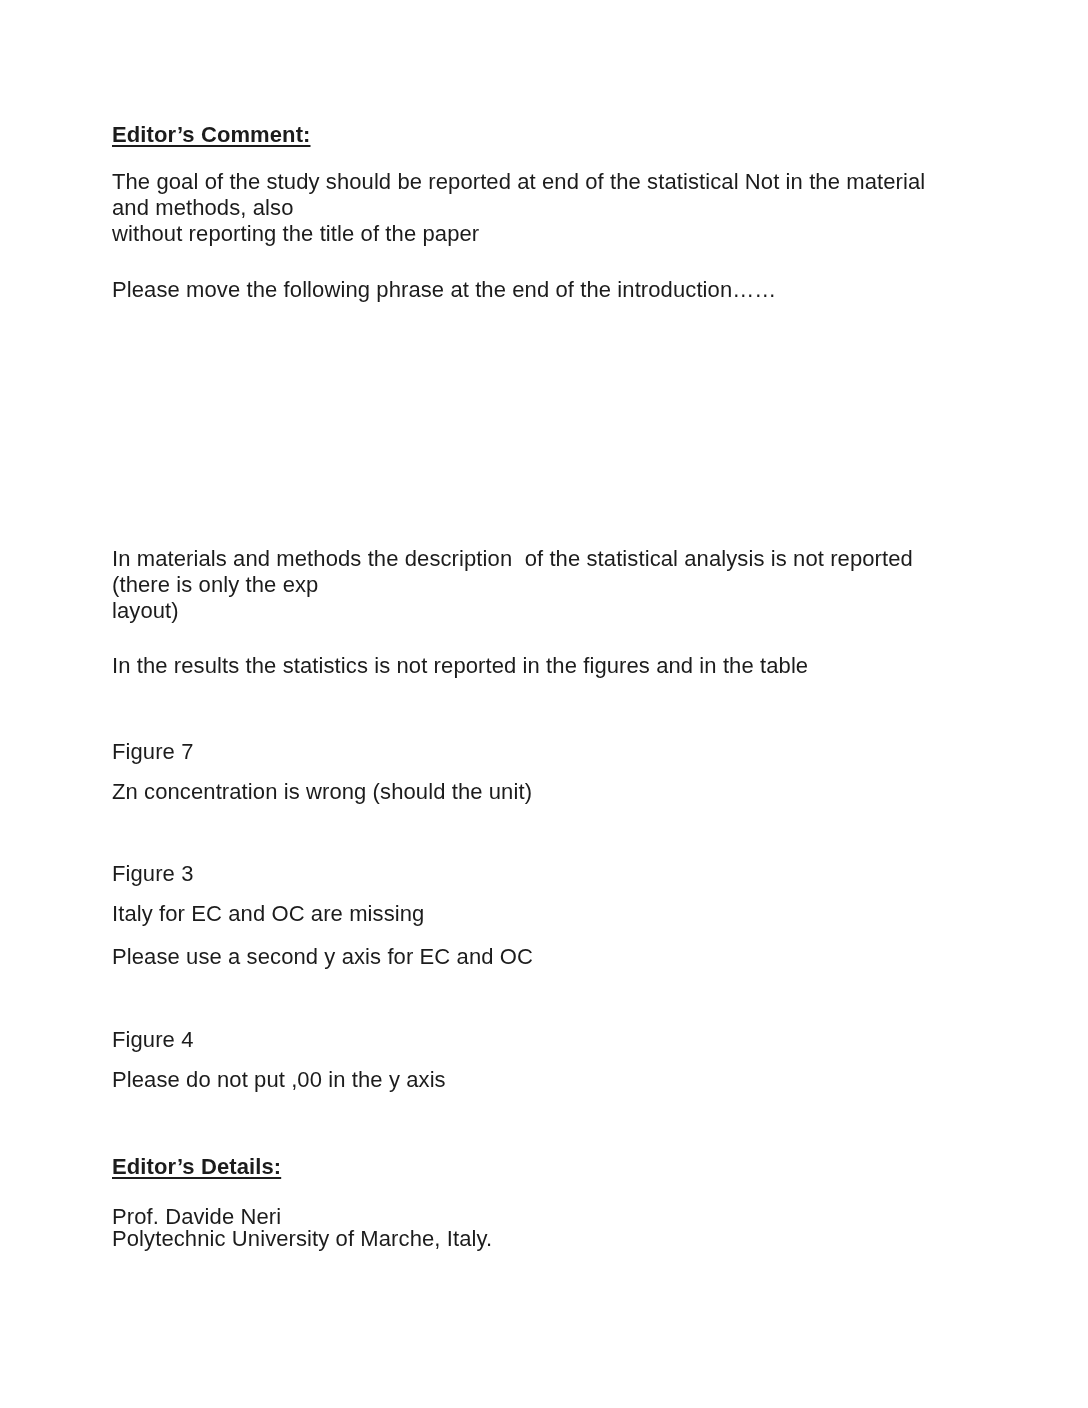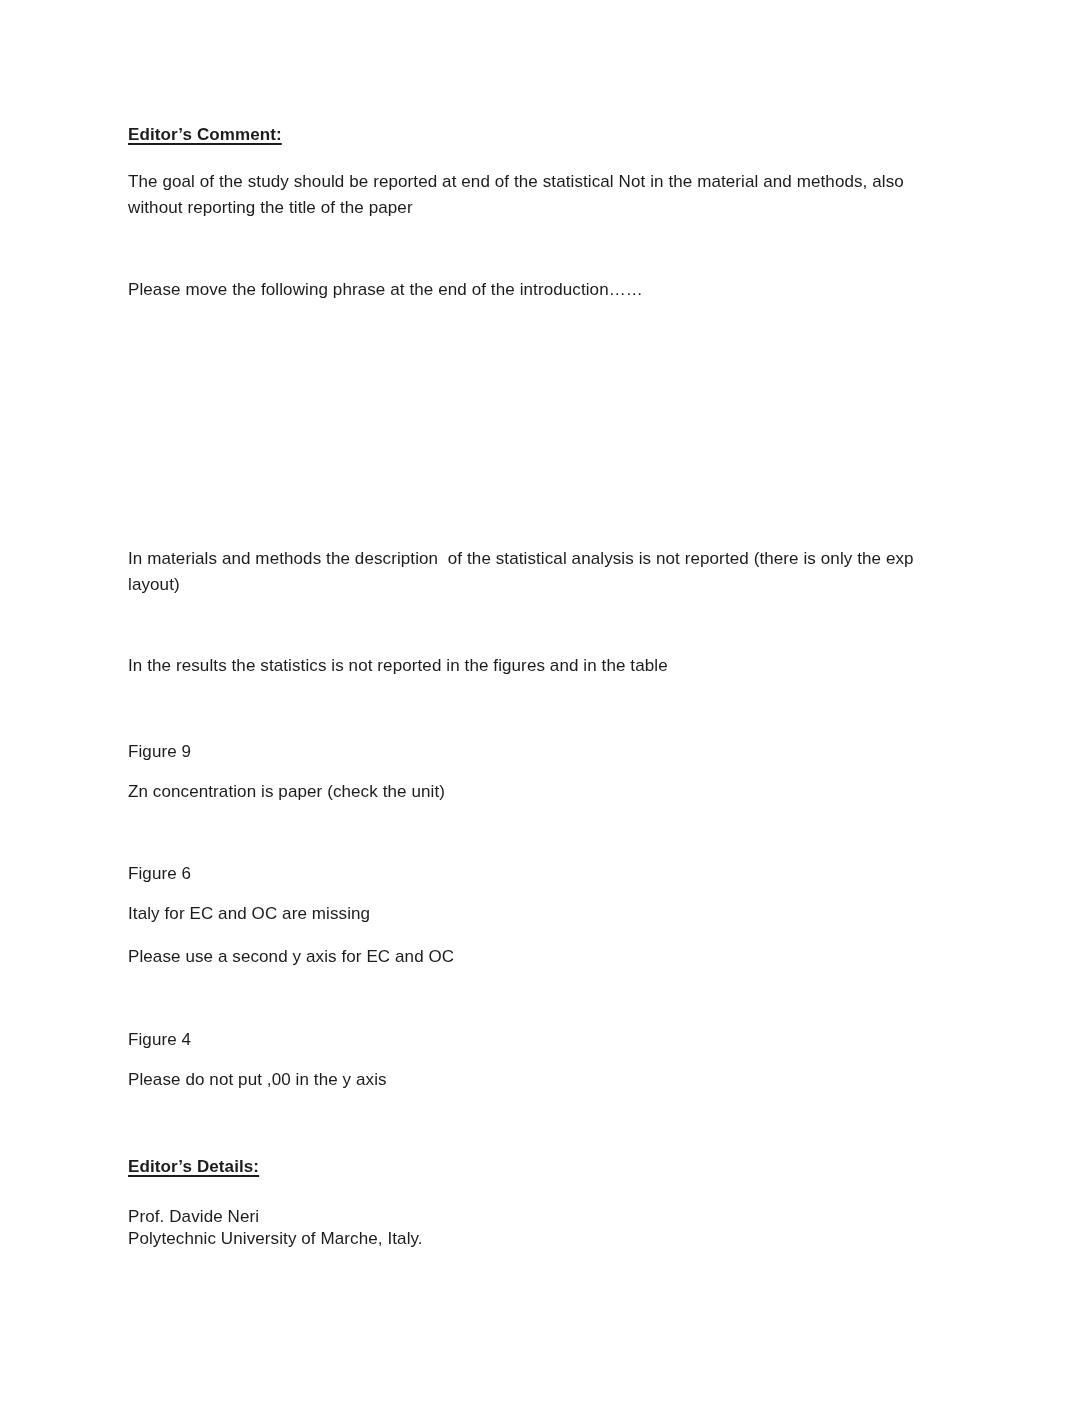--- a/index.html
+++ b/index.html
@@ -11,23 +11,23 @@
     position: relative;
     width: 1088px;
     height: 1408px;
     background: #ffffff;
     font-family: "Liberation Sans", sans-serif;
     color: #1c1c1c;
     overflow: hidden;
   }
   .block {
     position: absolute;
-    left: 128px;
+    left: 112px;
     width: 832px;
-    font-size: 17px;
+    font-size: 22px;
     line-height: 26px;
     white-space: pre-wrap;
     letter-spacing: 0.1px;
   }
   .heading {
     font-weight: bold;
     text-decoration: underline;
     text-decoration-thickness: 2px;
     text-underline-offset: 3px;
   }
@@ -43,25 +43,25 @@
 without reporting the title of the paper</div>
 
   <div class="block" style="top:277px">Please move the following phrase at the end of the introduction……</div>
 
 
   <div class="block" style="top:546px">In materials and methods the description  of the statistical analysis is not reported (there is only the exp
 layout)</div>
 
   <div class="block" style="top:653px">In the results the statistics is not reported in the figures and in the table</div>
 
-  <div class="block" style="top:739px">Figure 9</div>
+  <div class="block" style="top:739px">Figure 7</div>
 
-  <div class="block" style="top:779px">Zn concentration is paper (check the unit)</div>
+  <div class="block" style="top:779px">Zn concentration is wrong (should the unit)</div>
 
-  <div class="block" style="top:861px">Figure 6</div>
+  <div class="block" style="top:861px">Figure 3</div>
 
   <div class="block" style="top:901px">Italy for EC and OC are missing</div>
 
   <div class="block" style="top:944px">Please use a second y axis for EC and OC</div>
 
   <div class="block" style="top:1027px">Figure 4</div>
 
   <div class="block" style="top:1067px">Please do not put ,00 in the y axis</div>
 
   <div class="block heading" style="top:1154px">Editor’s Details:</div>

